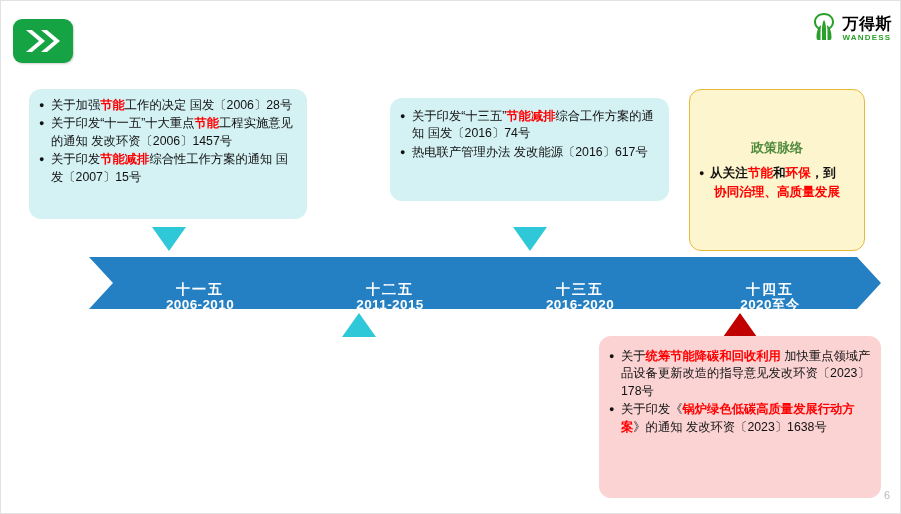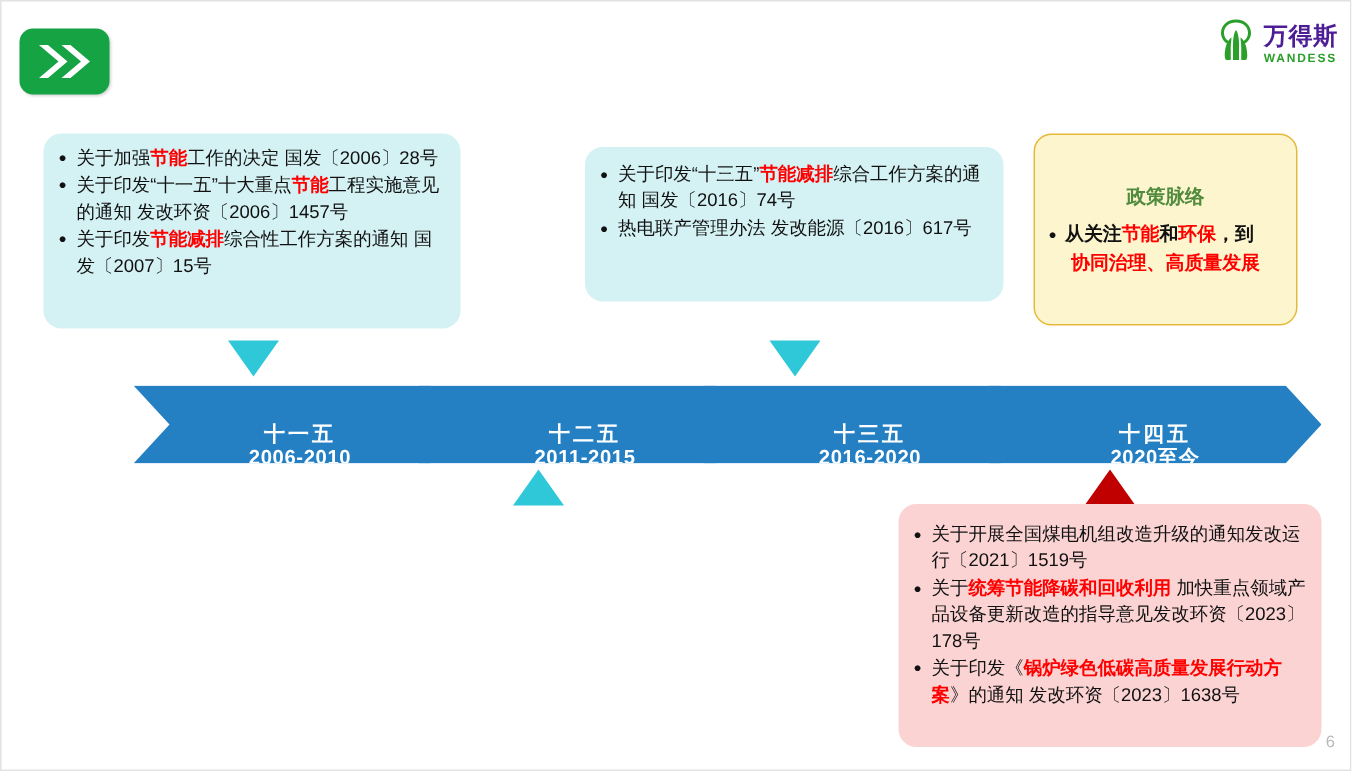--- a/index.html
+++ b/index.html
@@ -34,21 +34,21 @@
     position: absolute; left: 88px; top: 24px;
     font-size: 22px; font-weight: bold; color: #111111;
     letter-spacing: .5px;
     white-space: nowrap;
   }
   .logo {
     position: absolute; right: 8px; top: 10px;
     display: flex; align-items: center; gap: 4px;
   }
   .logo-text { display: flex; flex-direction: column; line-height: 1; }
-  .logo-cn { font-size: 16px; font-weight: bold; color: #4c1d95; letter-spacing: .5px; }
+  .logo-cn { font-size: 16px; font-weight: bold; color: #000000; letter-spacing: .5px; }
   .logo-en { font-size: 8px; font-weight: bold; color: #2aa02a; letter-spacing: 1.2px; margin-top: 2px;}
 
   
   .card {
     position: absolute;
     box-sizing: border-box;
     border-radius: 12px;
     padding: 8px 10px;
   }
   .card.cyan { background: #d4f1f4; }
@@ -182,21 +182,21 @@
     </ul>
   </div>
 
   <div class="card cyan" style="left:389px; top:97px; width:279px; height:103px; padding-top:10px;">
     <ul class="bl">
       <li><span>关于印发“十三五”</span><span class="hl bold">节能减排</span><span>综合工作方案的通知   国发〔2016〕74号</span></li>
       <li><span>热电联产管理办法  发改能源〔2016〕617号</span></li>
     </ul>
   </div>
 
-  <div class="card yellow" style="left:688px; top:88px; width:176px; height:128px; padding:10px 9px; display:flex; flex-direction:column; justify-content:center;">
+  <div class="card yellow" style="left:688px; top:88px; width:176px; height:162px; padding:10px 9px; display:flex; flex-direction:column; justify-content:center;">
     <div class="ybox-title">政策脉络</div>
     <div class="ybox-line"><span>从关注</span><span class="hl bold">节能</span><span>和</span><span class="hl bold">环保</span><span>，到</span></div>
     <div class="ybox-line2">协同治理、高质量发展</div>
   </div>
 
   <div class="tri tri-down-cyan" style="left:151px; top:226px;"></div>
   <div class="tri tri-down-cyan" style="left:512px; top:226px;"></div>
 
   <div class="tl">
     <div class="chev first" style="left:88px; width:222px;">
@@ -217,20 +217,19 @@
     </div>
   </div>
 
   <div class="tri tri-up-cyan" style="left:341px; top:312px;"></div>
   <div class="tri tri-up-red" style="left:722px; top:312px;"></div>
 
 
 
   <div class="card pink" style="left:598px; top:335px; width:282px; height:162px; padding-top:12px;">
     <ul class="bl">
-      <li><span>关于开展全国煤电机组改造升级的通知发改运行〔2021〕1519号</span></li>
       <li><span>关于</span><span class="hl bold">统筹节能降碳和回收利用</span><span> 加快重点领域产品设备更新改造的指导意见发改环资〔2023〕178号</span></li>
       <li><span>关于印发《</span><span class="hl bold">锅炉绿色低碳高质量发展行动方案</span><span>》的通知  发改环资〔2023〕1638号</span></li>
     </ul>
   </div>
 
   <div class="page-num">6</div>
 </div>
 
 </body></html>

